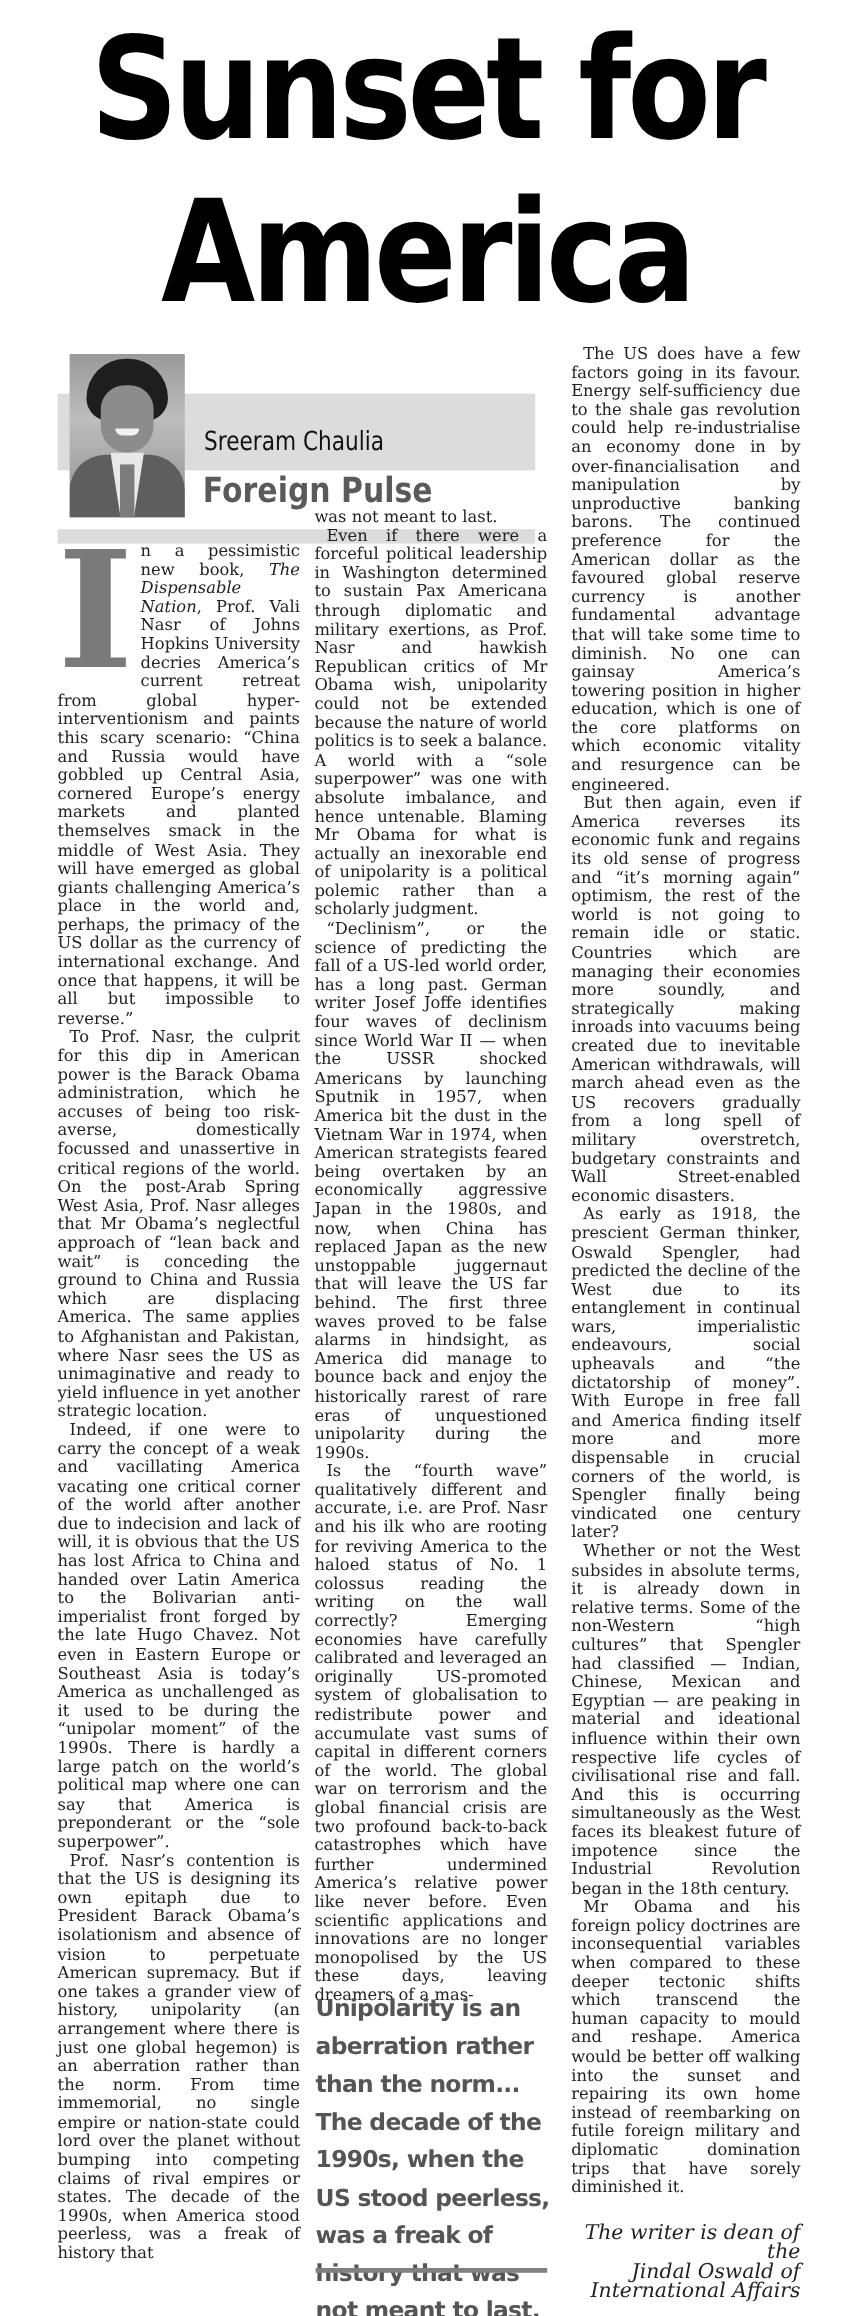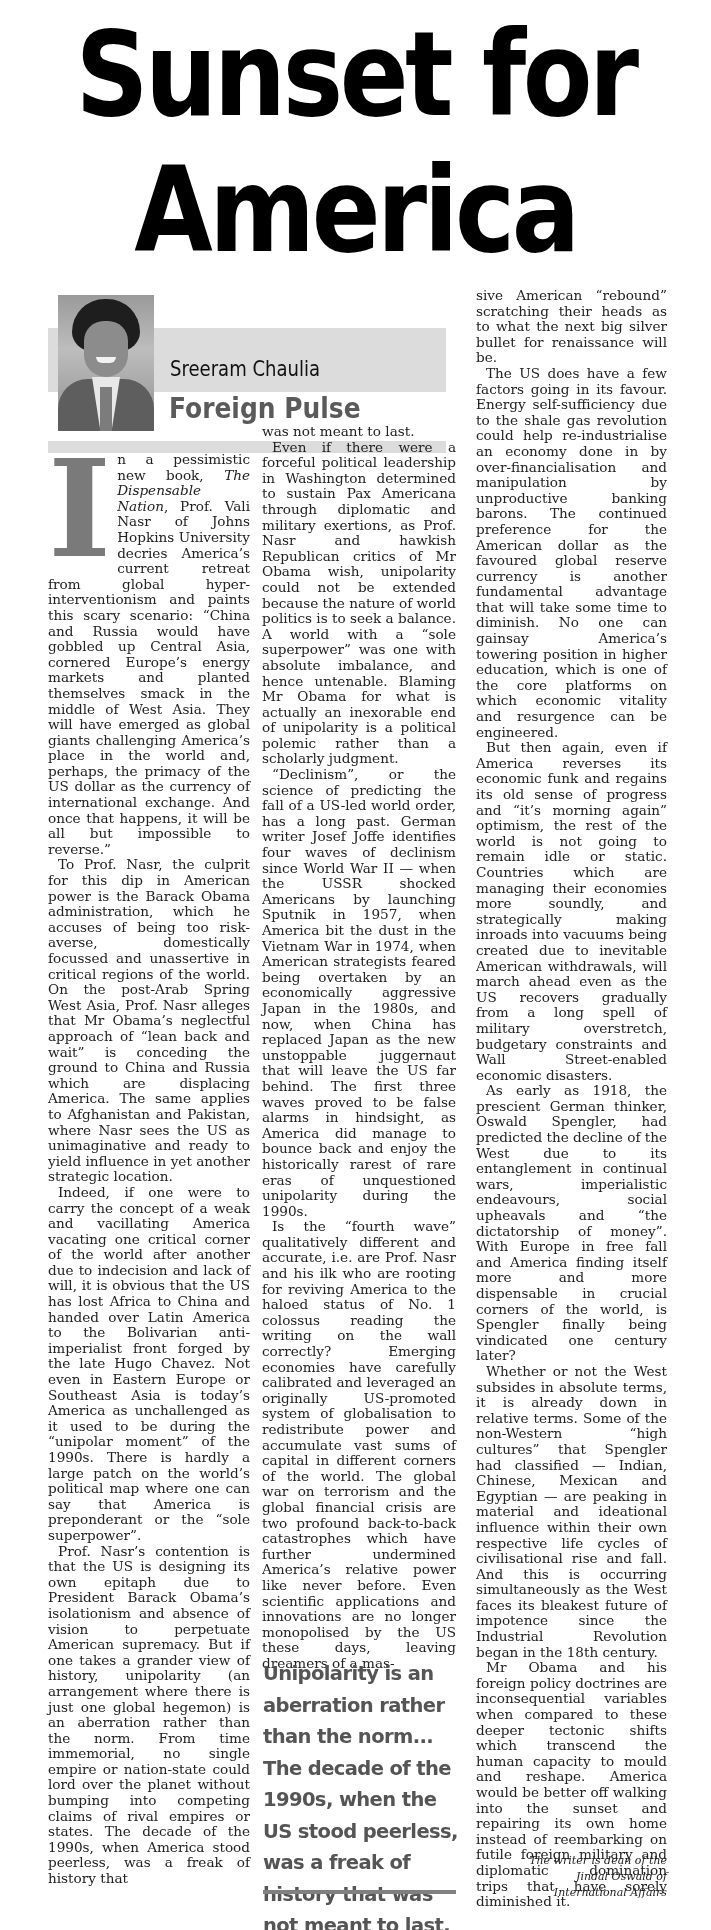--- a/index.html
+++ b/index.html
@@ -48,21 +48,21 @@
   }
   em { font-style: italic; margin-top: 17px; }
   .pullquote {
     position: absolute; left: 263px; top: 1658px; width: 196px;
     font-family: "DejaVu Sans", sans-serif; font-weight: bold; font-size: 19.5px; line-height: 31.5px;
     color: #555; letter-spacing: -0.6px;
   }
   .pq-rule { position: absolute; left: 263px; top: 1890px; width: 193px; height: 4px; background: #808080; }
   .tagline {
     position: absolute; left: 476px; top: 1853px; width: 191px; text-align: right;
-    font-family: "DejaVu Serif", serif; font-style: italic; font-size: 11px; line-height: 16px; color: #222;
+    font-family: "DejaVu Serif", serif; font-style: italic; font-size: 17px; line-height: 16px; color: #222;
   }
 </style>
 </head>
 <body>
 
 <div class="headline">
   <span class="l">Sunset for</span>
   <span class="l">America</span>
 </div>
 
@@ -94,21 +94,20 @@
   <p class="first">was not meant to last.</p>
   <p>Even if there were a forceful political leadership in Washington determined to sustain Pax Americana through diplomatic and military exertions, as Prof. Nasr and hawkish Republican critics of Mr Obama wish, unipolarity could not be extended because the nature of world politics is to seek a balance. A world with a “sole superpower” was one with absolute imbalance, and hence untenable. Blaming Mr Obama for what is actually an inexorable end of unipolarity is a political polemic rather than a scholarly judgment.</p>
   <p>“Declinism”, or the science of predicting the fall of a US-led world order, has a long past. German writer Josef Joffe identifies four waves of declinism since World War II — when the USSR shocked Americans by launching Sputnik in 1957, when America bit the dust in the Vietnam War in 1974, when American strategists feared being overtaken by an economically aggressive Japan in the 1980s, and now, when China has replaced Japan as the new unstoppable juggernaut that will leave the US far behind. The first three waves proved to be false alarms in hindsight, as America did manage to bounce back and enjoy the historically rarest of rare eras of unquestioned unipolarity during the 1990s.</p>
   <p>Is the “fourth wave” qualitatively different and accurate, i.e. are Prof. Nasr and his ilk who are rooting for reviving America to the haloed status of No. 1 colossus reading the writing on the wall correctly? Emerging economies have carefully calibrated and leveraged an originally US-promoted system of globalisation to redistribute power and accumulate vast sums of capital in different corners of the world. The global war on terrorism and the global financial crisis are two profound back-to-back catastrophes which have further undermined America’s relative power like never before. Even scientific applications and innovations are no longer monopolised by the US these days, leaving dreamers of a mas-</p>
 </div>
 
 <div class="pullquote">Unipolarity is an aberration rather than the norm... The decade of the 1990s, when the US stood peerless, was a freak of history that was not meant to last.</div>
 <div class="pq-rule"></div>
 
 <div class="col col3">
-  <p class="first">sive American “rebound” scratching their heads as to what the next big silver bullet for renaissance will be.</p>
   <p>The US does have a few factors going in its favour. Energy self-sufficiency due to the shale gas revolution could help re-industrialise an economy done in by over-financialisation and manipulation by unproductive banking barons. The continued preference for the American dollar as the favoured global reserve currency is another fundamental advantage that will take some time to diminish. No one can gainsay America’s towering position in higher education, which is one of the core platforms on which economic vitality and resurgence can be engineered.</p>
   <p>But then again, even if America reverses its economic funk and regains its old sense of progress and “it’s morning again” optimism, the rest of the world is not going to remain idle or static. Countries which are managing their economies more soundly, and strategically making inroads into vacuums being created due to inevitable American withdrawals, will march ahead even as the US recovers gradually from a long spell of military overstretch, budgetary constraints and Wall Street-enabled economic disasters.</p>
   <p>As early as 1918, the prescient German thinker, Oswald Spengler, had predicted the decline of the West due to its entanglement in continual wars, imperialistic endeavours, social upheavals and “the dictatorship of money”. With Europe in free fall and America finding itself more and more dispensable in crucial corners of the world, is Spengler finally being vindicated one century later?</p>
   <p>Whether or not the West subsides in absolute terms, it is already down in relative terms. Some of the non-Western “high cultures” that Spengler had classified — Indian, Chinese, Mexican and Egyptian — are peaking in material and ideational influence within their own respective life cycles of civilisational rise and fall. And this is occurring simultaneously as the West faces its bleakest future of impotence since the Industrial Revolution began in the 18th century.</p>
   <p>Mr Obama and his foreign policy doctrines are inconsequential variables when compared to these deeper tectonic shifts which transcend the human capacity to mould and reshape. America would be better off walking into the sunset and repairing its own home instead of reembarking on futile foreign military and diplomatic domination trips that have sorely diminished it.</p>
 </div>
 
 <div class="tagline">
   <div>The writer is dean of the</div>
   <div>Jindal Oswald of</div>

